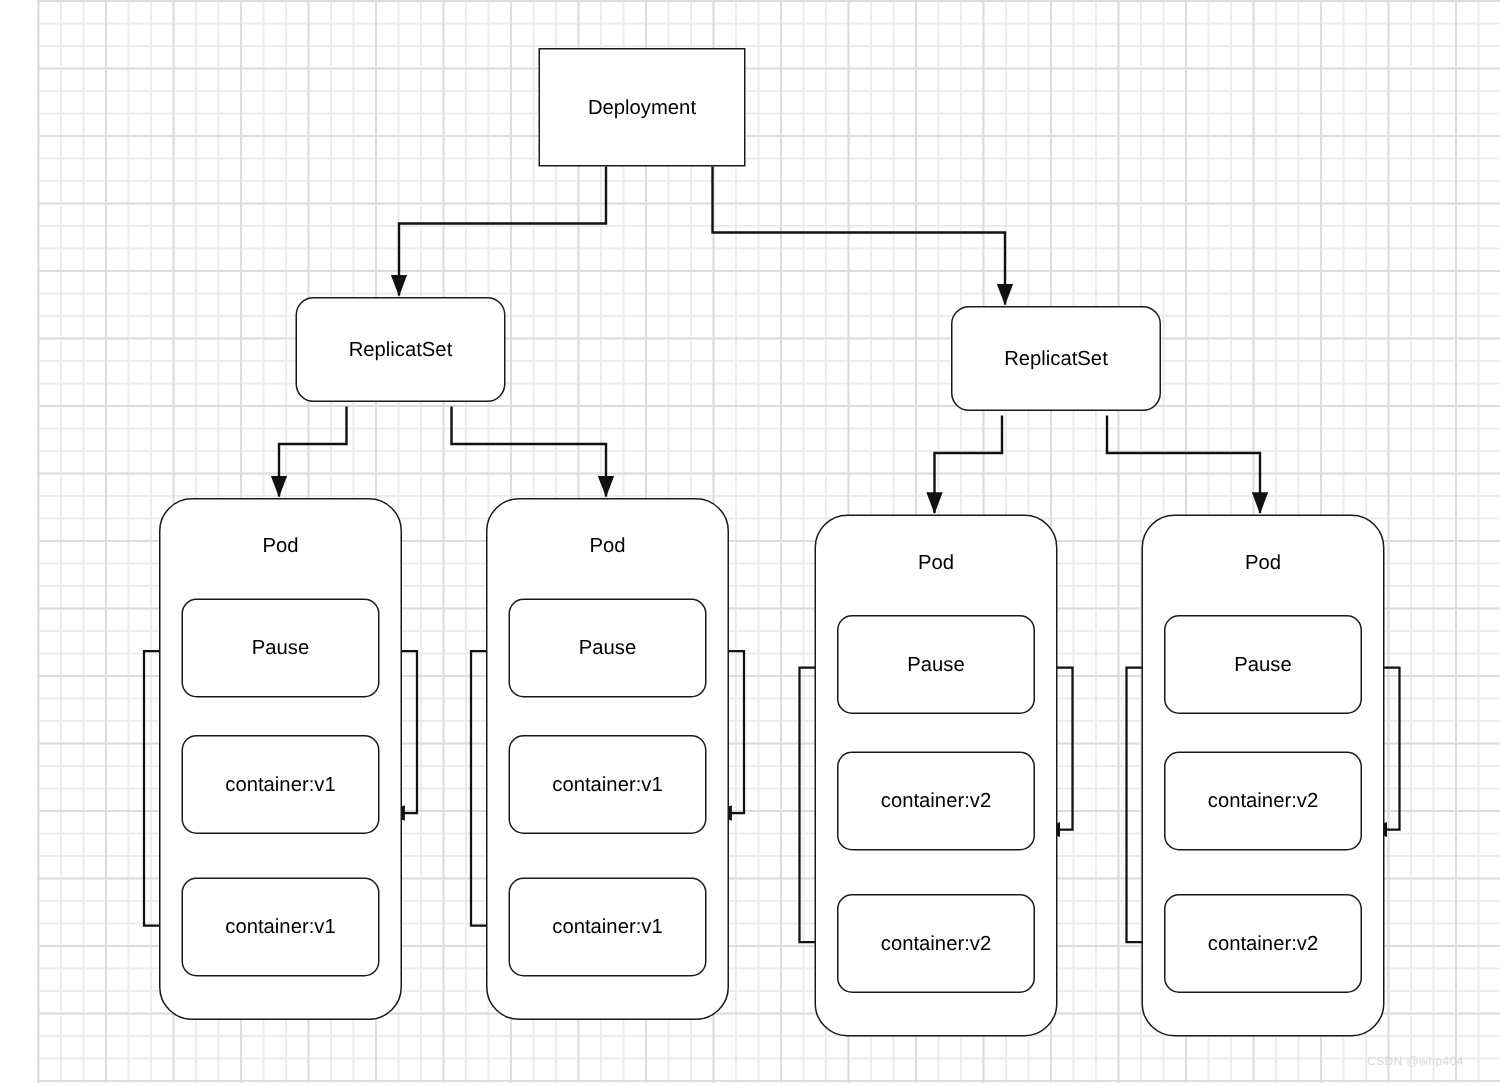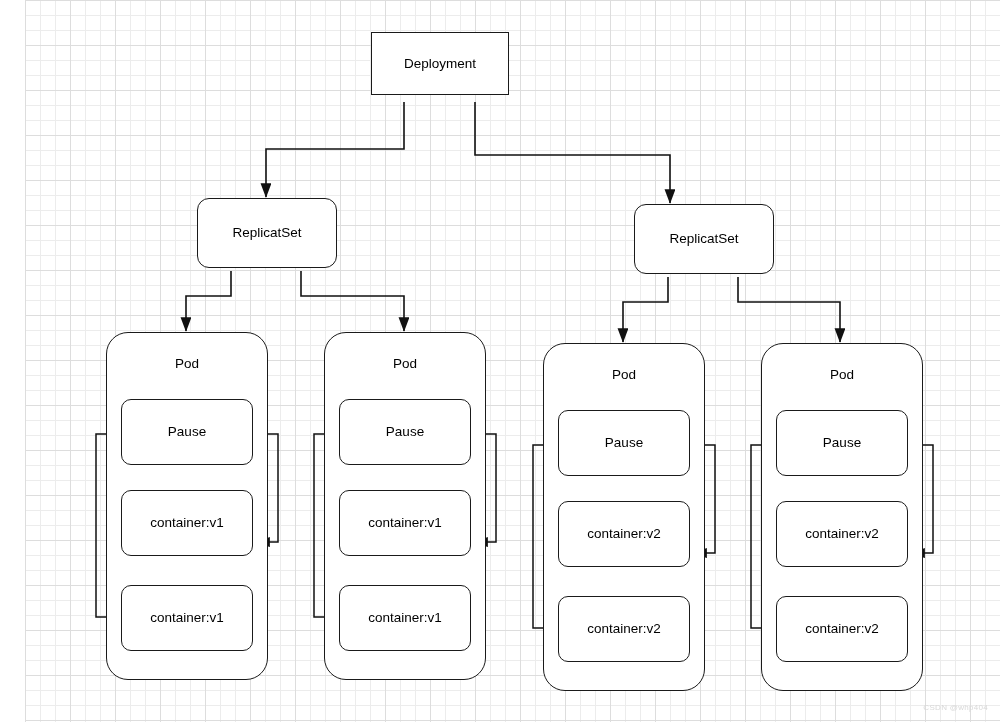--- a/index.html
+++ b/index.html
@@ -95,21 +95,21 @@
     position: absolute;
     left: 33px;
     top: 700px;
     font-size: 12.5px;
     color: #c9c9c9;
     letter-spacing: 0.6px;
     white-space: nowrap;
   }
   #watermark-right {
     position: absolute;
-    right: 12px;
+    right: 24px;
     top: 703px;
     font-size: 8px;
     color: #d8d8d8;
     letter-spacing: 0.3px;
     white-space: nowrap;
     padding-left: 40px;
   }
 </style>
 </head>
 <body>
@@ -151,21 +151,21 @@
       <path d="M471,434 L496,434 L496,542 L475,542" marker-end="url(#arrow)"></path>
 
       <path d="M558,445 L533,445 L533,628 L556,628" marker-end="url(#arrow)"></path>
       <path d="M690,445 L715,445 L715,553 L694,553" marker-end="url(#arrow)"></path>
 
       <path d="M776,445 L751,445 L751,628 L774,628" marker-end="url(#arrow)"></path>
       <path d="M908,445 L933,445 L933,553 L912,553" marker-end="url(#arrow)"></path>
     </g>
   </svg>
 
-  <div class="node rect centered" style="left:371px; top:32px; width:138px; height:63px;">
+  <div class="node rect centered" style="left:359px; top:32px; width:138px; height:79px;">
     <span class="label">Deployment</span>
   </div>
 
   <div class="node round-lg centered" style="left:197px; top:198px; width:140px; height:70px;">
     <span class="label">ReplicatSet</span>
   </div>
 
   <div class="node round-lg centered" style="left:634px; top:204px; width:140px; height:70px;">
     <span class="label">ReplicatSet</span>
   </div>

